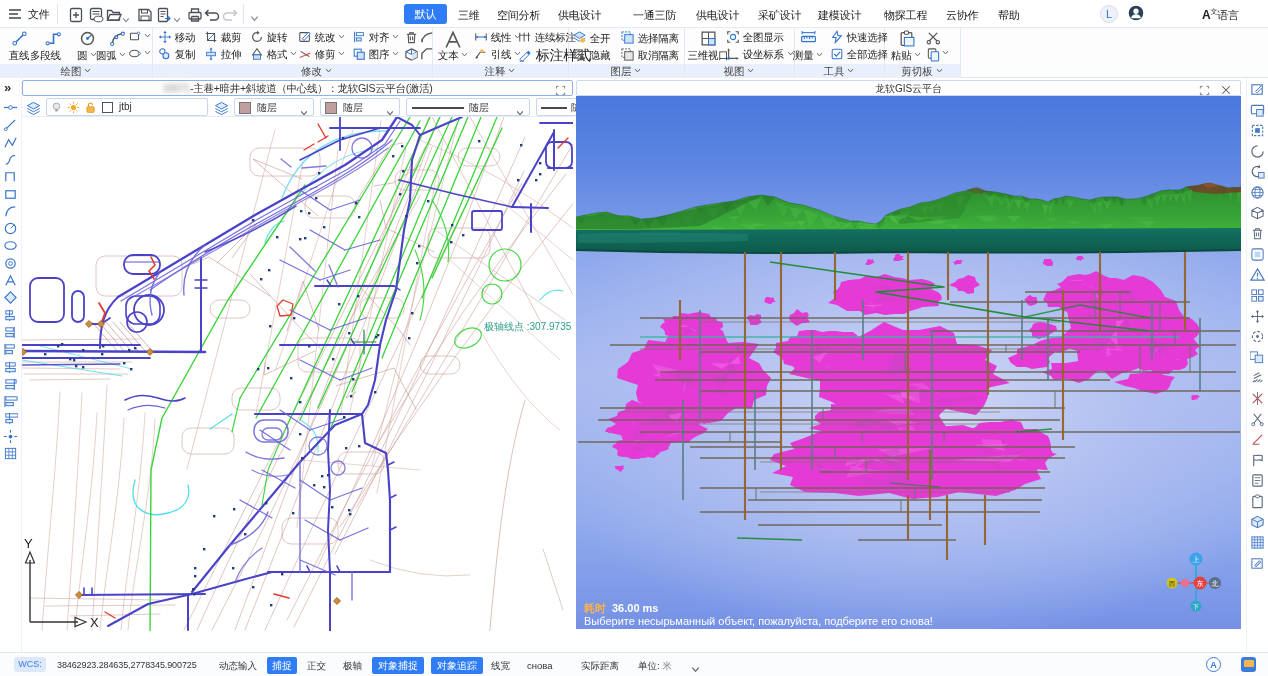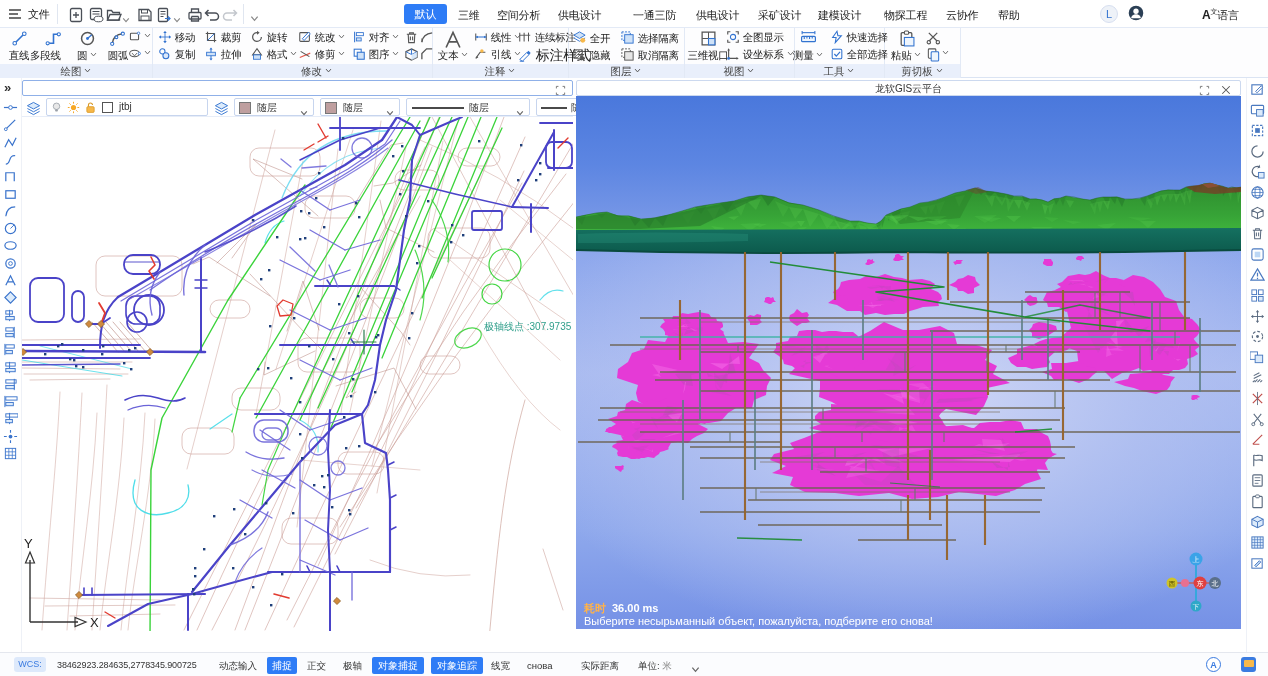--- a/index.html
+++ b/index.html
@@ -128,21 +128,21 @@
         </svg></div>
       <div class="abs tb" style="left:68px;top:21px;width:38px;text-align:center;font-size:10.5px">圆 <svg width="7" height="7" viewBox="0 0 10 10" style="vertical-align:1px">
           <path d="M1.5,3 L5,7 L8.5,3" fill="none" stroke="#666" stroke-width="1.4"></path>
         </svg></div>
       <div class="abs" style="left:102px;top:2px;width:30px;text-align:center"><svg width="17" height="17" viewBox="0 0 16 16" style="vertical-align:-3px">
           <path d="M3,13 Q4,4 13,3.5" fill="none" stroke="#555" stroke-width="1.4"></path>
           <circle cx="3" cy="13" r="1.5" fill="#fff" stroke="#3273d0"></circle>
           <circle cx="13" cy="3.5" r="1.5" fill="#fff" stroke="#3273d0"></circle>
           <circle cx="7" cy="6.8" r="1.3" fill="#fff" stroke="#3273d0"></circle>
         </svg></div>
-      <div class="abs tb" style="left:96px;top:21px;width:42px;text-align:right;font-size:10.5px">圆弧 <svg width="7" height="7" viewBox="0 0 10 10" style="vertical-align:1px">
+      <div class="abs tb" style="left:96px;top:21px;width:42px;text-align:left;font-size:10.5px">圆弧 <svg width="7" height="7" viewBox="0 0 10 10" style="vertical-align:1px">
           <path d="M1.5,3 L5,7 L8.5,3" fill="none" stroke="#666" stroke-width="1.4"></path>
         </svg></div>
       <div class="abs tb" style="left:128px;top:2px;font-size:10.5px;white-space:nowrap"><svg width="13" height="13" viewBox="0 0 16 16" style="vertical-align:-3px">
           <rect x="3" y="4" width="10" height="8" rx="1" fill="none" stroke="#555" stroke-width="1.3"></rect>
           <circle cx="13" cy="4" r="1.5" fill="#fff" stroke="#3273d0"></circle>
         </svg> <svg width="7" height="7" viewBox="0 0 10 10" style="vertical-align:1px">
           <path d="M1.5,3 L5,7 L8.5,3" fill="none" stroke="#666" stroke-width="1.4"></path>
         </svg></div>
       <div class="abs tb" style="left:128px;top:19px;font-size:10.5px;white-space:nowrap"><svg width="13" height="13" viewBox="0 0 16 16" style="vertical-align:-3px">
           <ellipse cx="8" cy="8" rx="6" ry="4" fill="none" stroke="#555" stroke-width="1.3"></ellipse>
@@ -500,20 +500,21 @@
       <div class="abs" style="left:3px;top:457.20000000000016px"><svg width="15" height="15" viewBox="0 0 16 16">
           <rect x="2" y="2" width="12" height="12" fill="#dcebfb" stroke="#4a79c0"></rect>
           <path d="M2,5 h12 M2,8 h12 M2,11 h12 M5,2 v12 M8,2 v12 M11,2 v12" stroke="#4a79c0" stroke-width=".7"></path>
         </svg></div>
       <div class="abs" style="left:3px;top:477.8000000000002px"><svg width="15" height="15" viewBox="0 0 16 16">
           <rect x="2" y="3" width="11" height="10" fill="none" stroke="#4a79c0" stroke-width="1.1"></rect>
           <path d="M5,10 l5,-5 1.5,1.5 -5,5Z" fill="#bcd7f5" stroke="#4a79c0"></path>
         </svg></div>
     </div>
     <div class="abs" style="left:22px;top:80px;width:551px;height:16px;background:#fff;border:1px solid #8fb0e8;border-radius:2px">
+      <div class="abs" style="left:0;top:1px;width:100%;text-align:center;font-size:10.5px;color:#333;letter-spacing:-0.3px"><span style="filter:blur(2.5px);color:#888">10071</span><span>-主巷+暗井+斜坡道（中心线）：龙软GIS云平台(激活)</span></div>
       <div class="abs" style="right:6px;top:1px"><svg width="11" height="11" viewBox="0 0 16 16" style="vertical-align:0px">
           <path d="M2,5 V2 h3 M11,2 h3 v3 M14,11 v3 h-3 M5,14 H2 v-3" fill="none" stroke="#777" stroke-width="1.4"></path>
         </svg></div>
     </div>
     <div class="abs" style="left:22px;top:97px;width:551px;height:20px;background:#fff;border-bottom:1px solid #e7edf8">
       <div class="abs" style="left:4px;top:2px"><svg width="15" height="15" viewBox="0 0 16 16" style="vertical-align:-3px">
           <path d="M8,1.5 L14.5,5 8,8.5 1.5,5 Z" fill="#dcebfb" stroke="#3273d0"></path>
           <path d="M1.5,8 L8,11.5 14.5,8" fill="none" stroke="#3273d0"></path>
           <path d="M1.5,11 L8,14.5 14.5,11" fill="none" stroke="#3273d0"></path>
         </svg></div>

